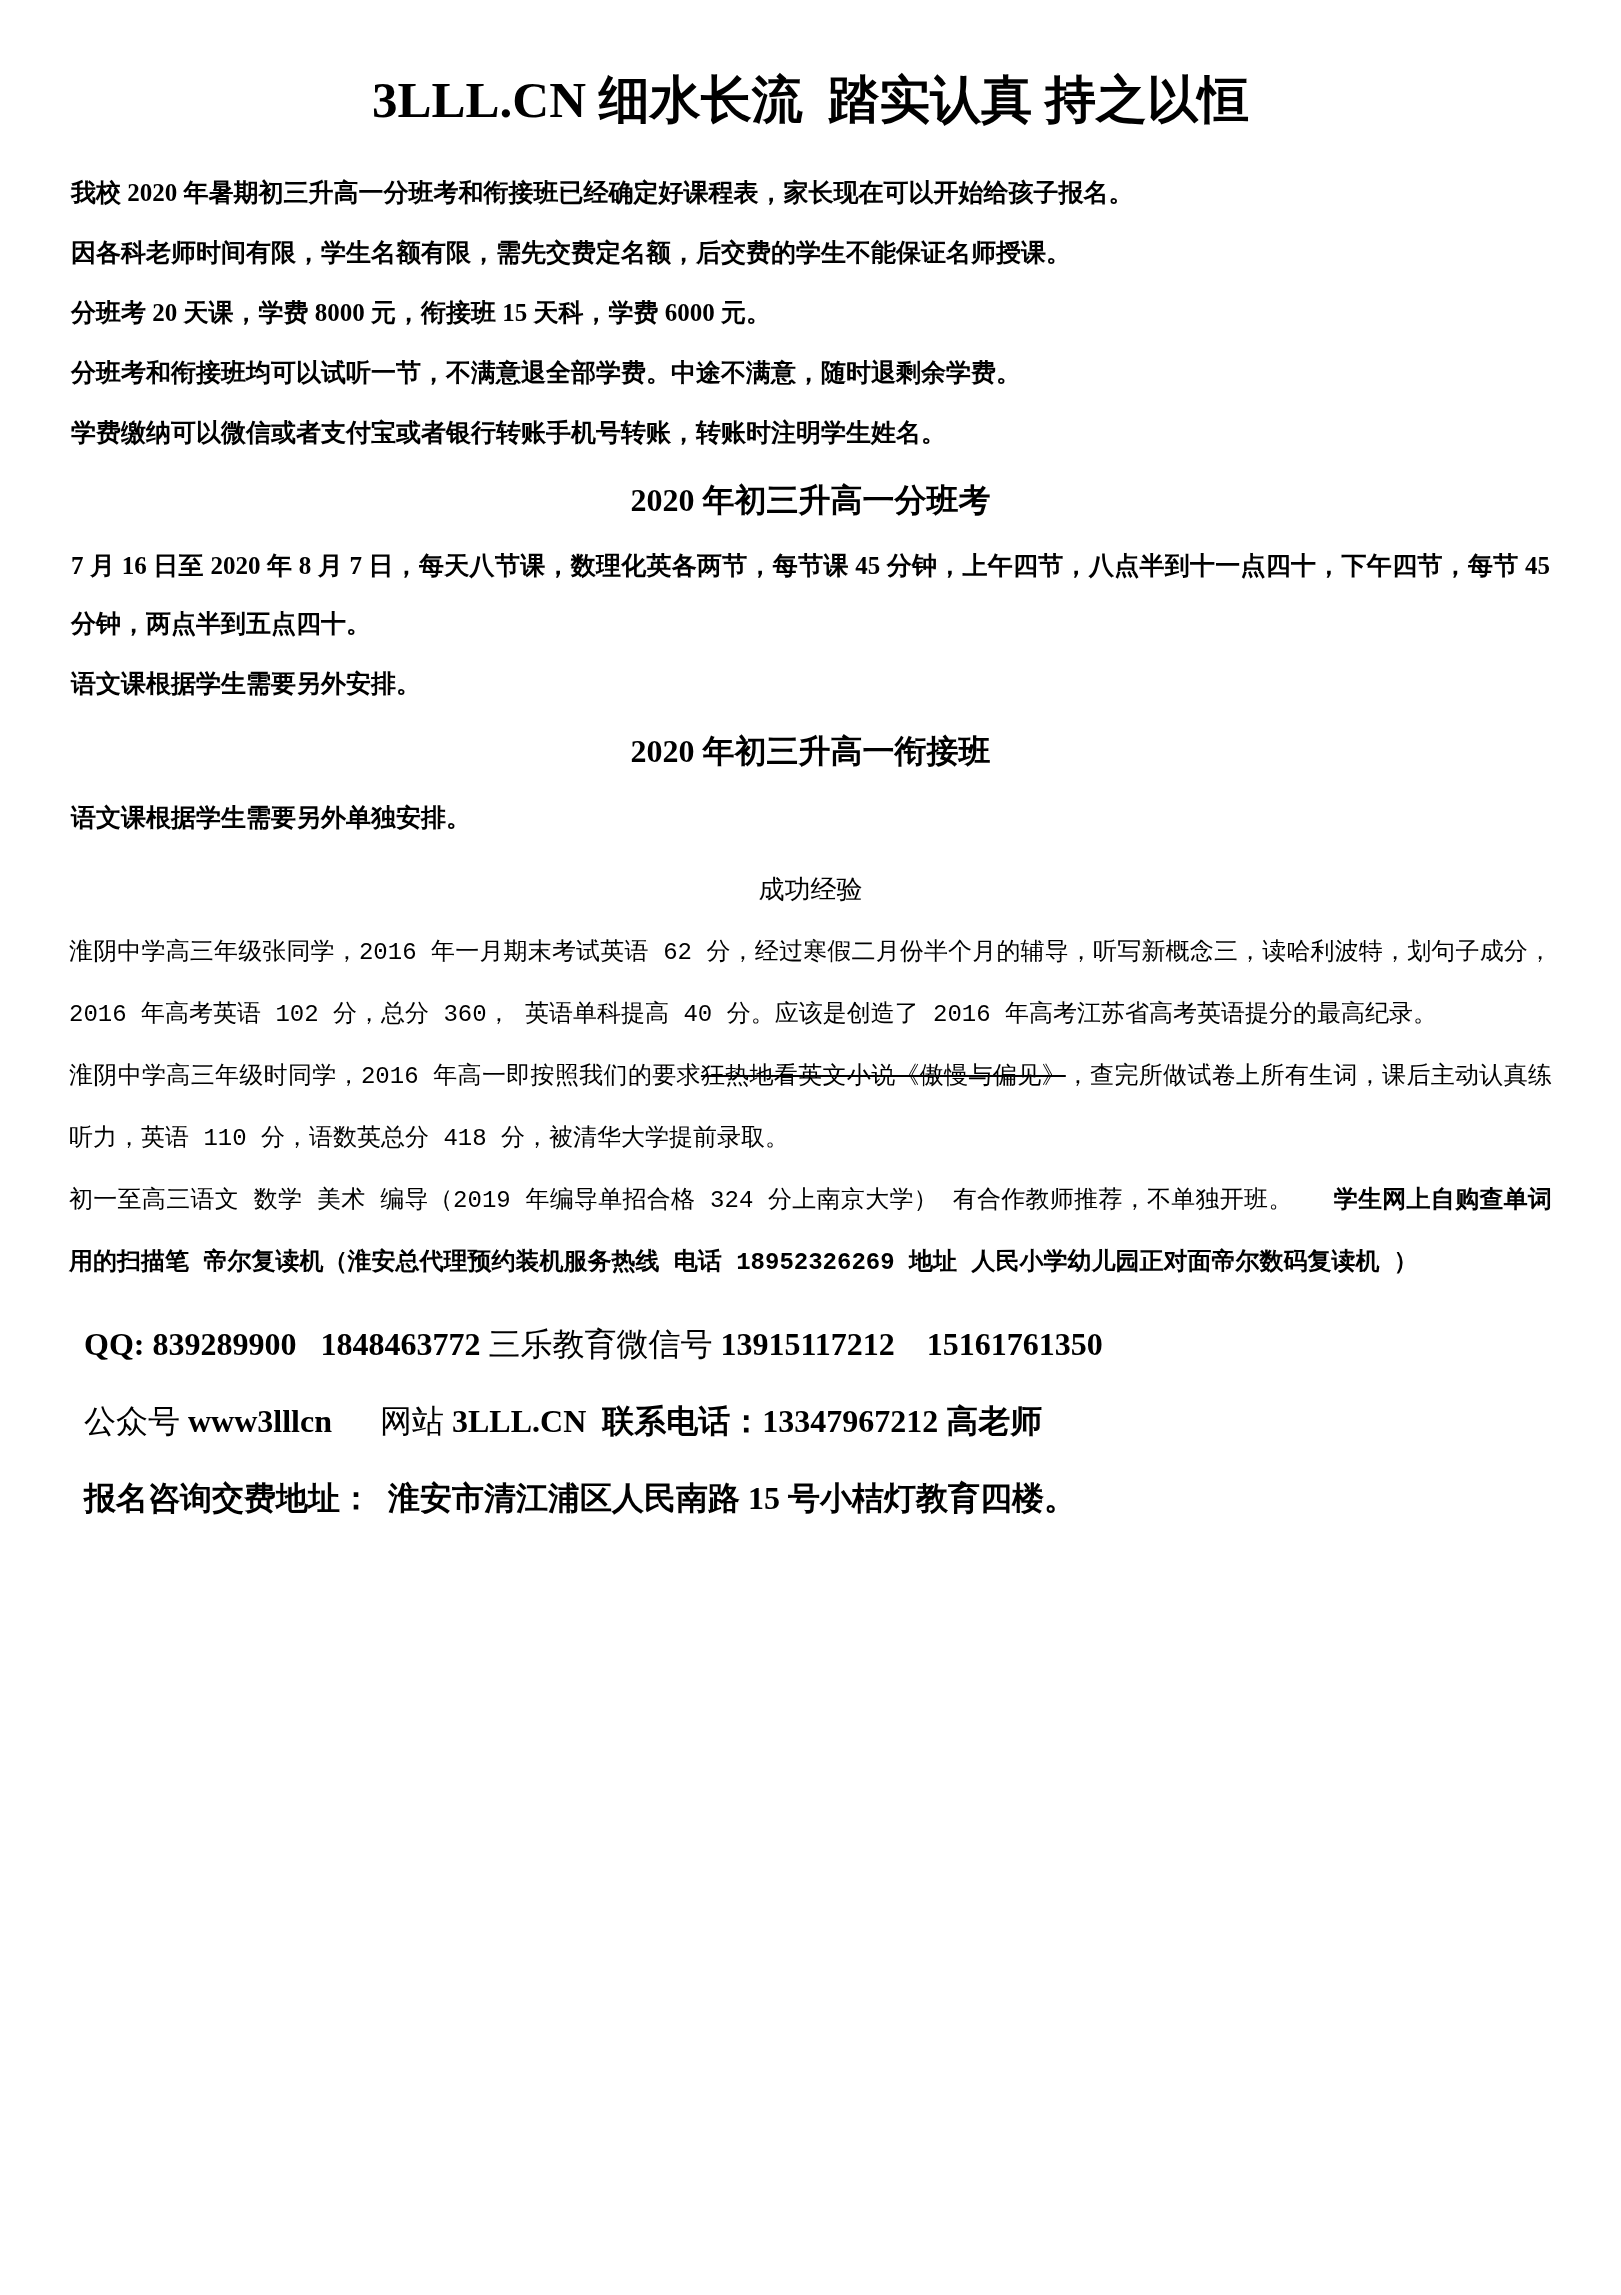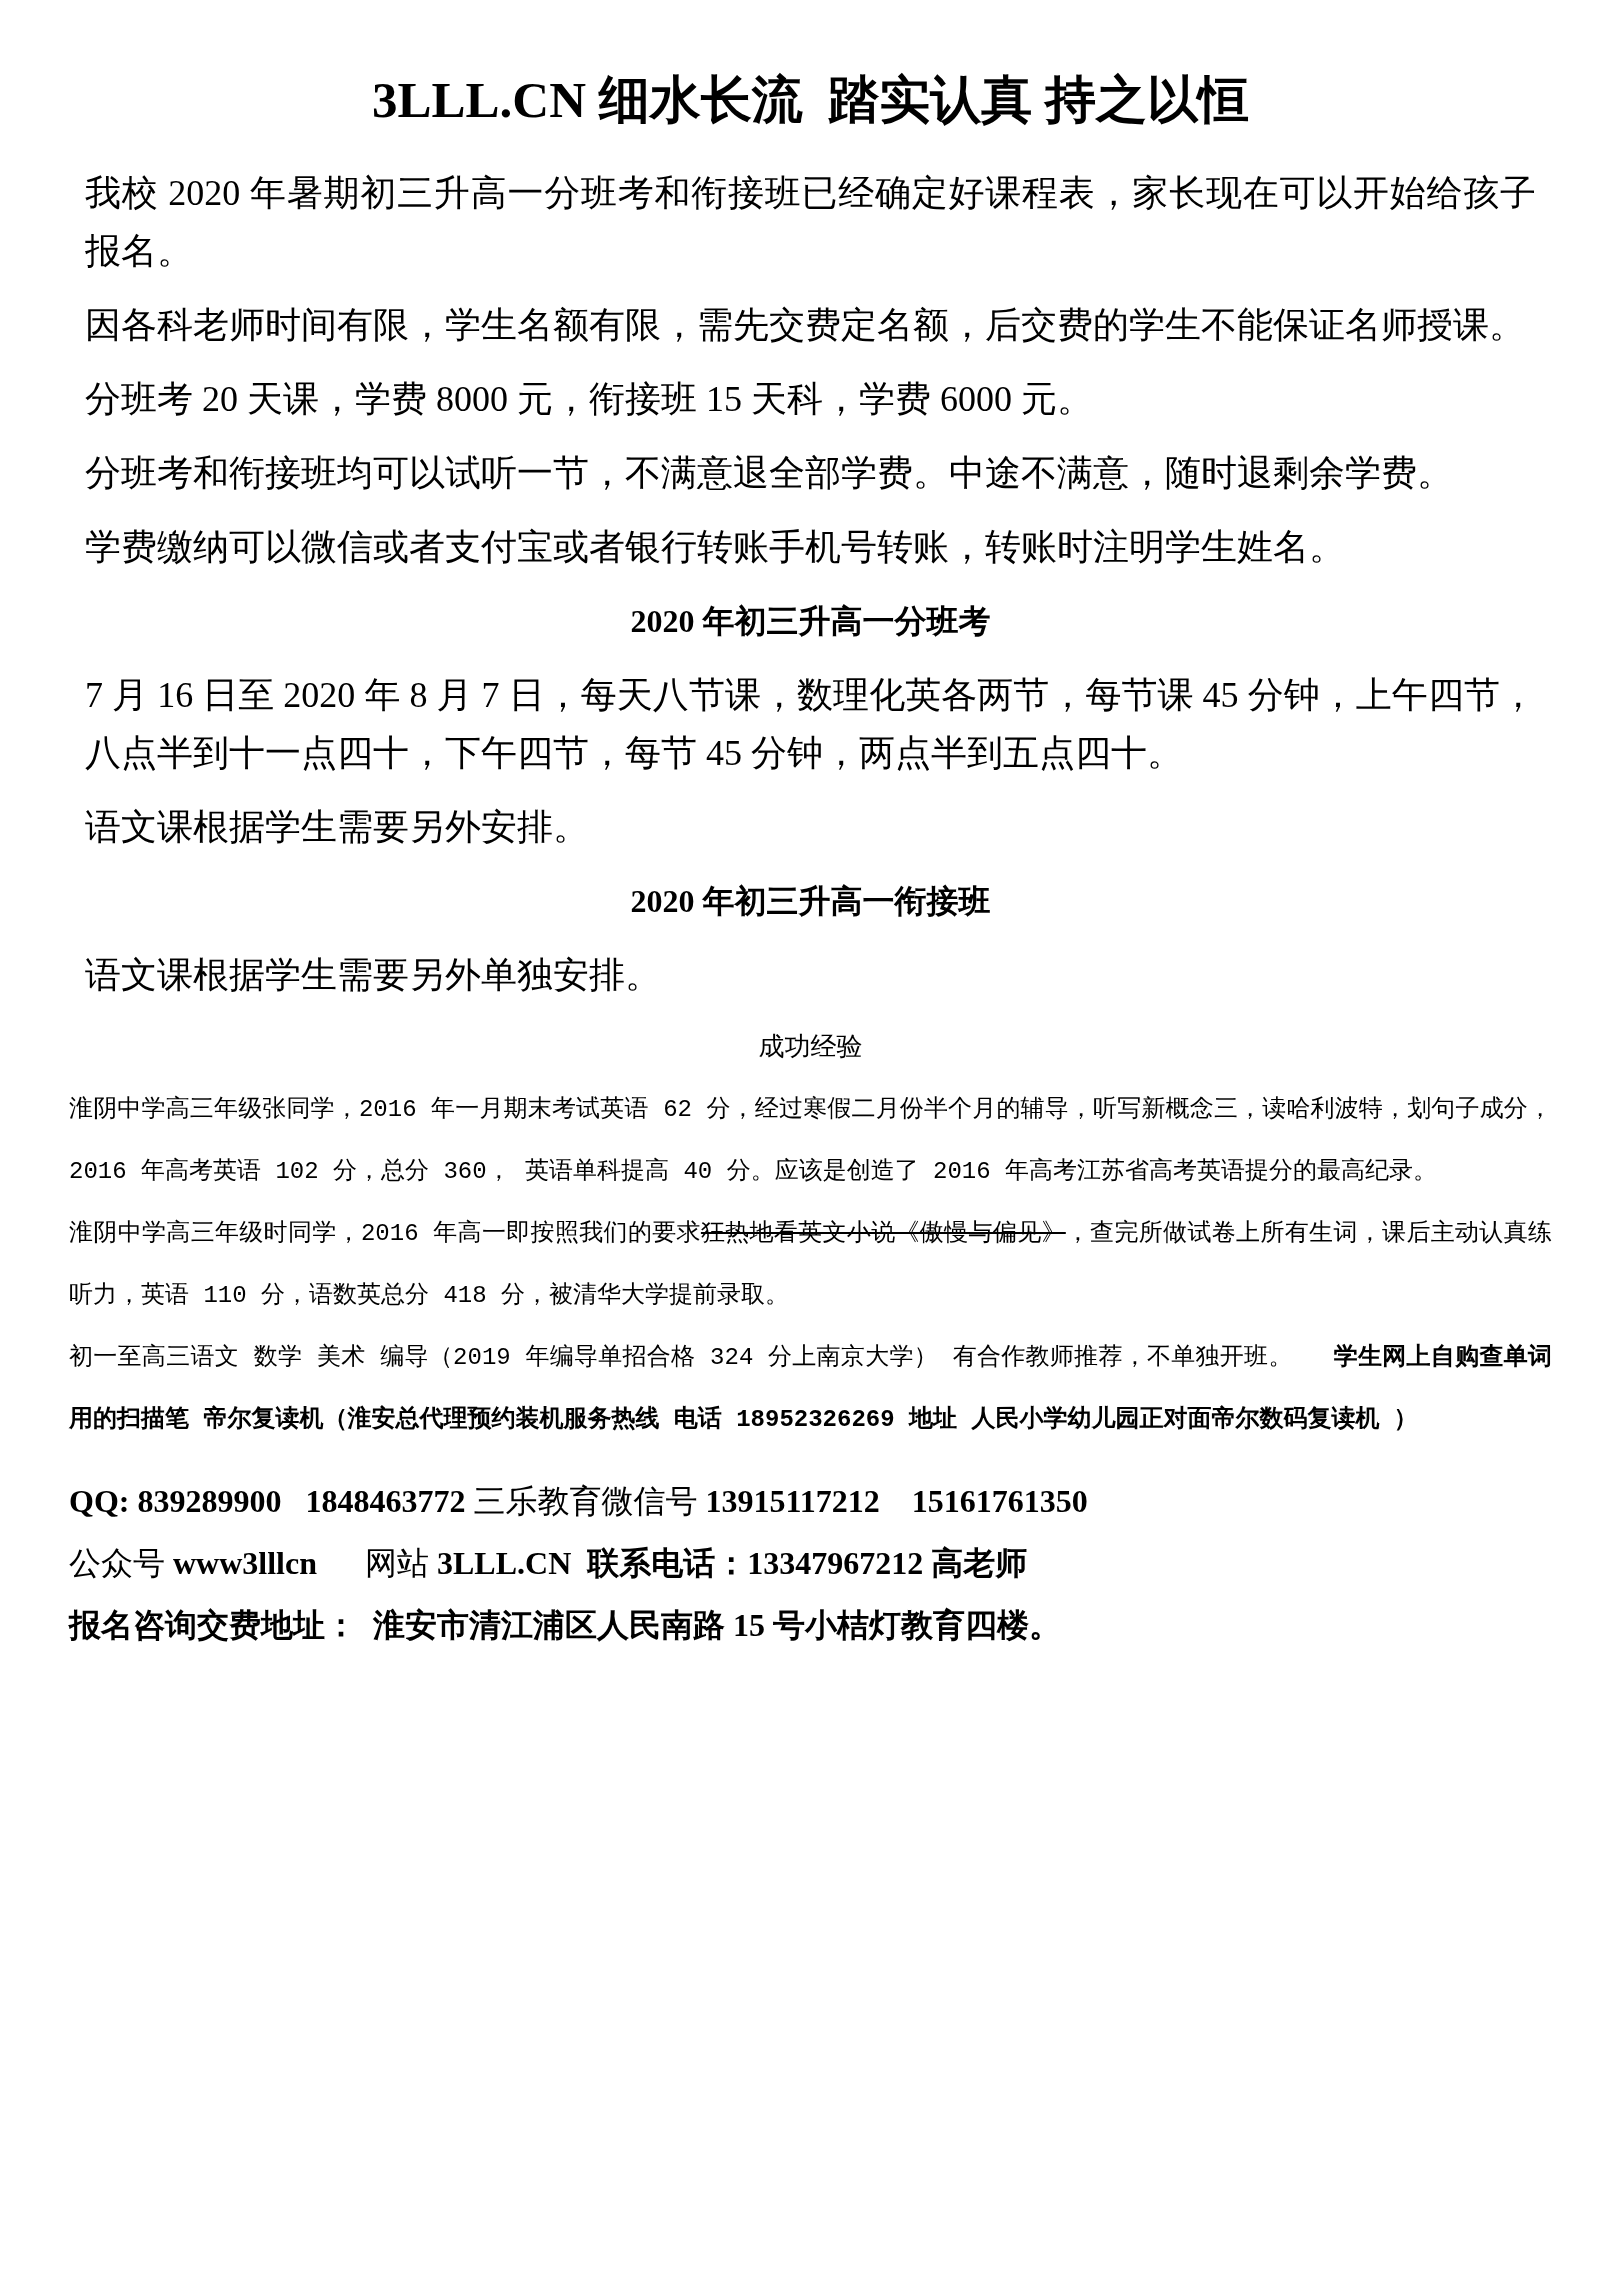--- a/index.html
+++ b/index.html
@@ -16,25 +16,25 @@
   }
   .title {
     font-size: 51px;
     font-weight: bold;
     text-align: center;
     line-height: 1.45;
     margin: 0 0 26px 0;
     white-space: pre-wrap;
   }
   .body-p {
-    font-size: 36px;
-    font-weight: normal;
+    font-size: 25px;
+    font-weight: bold;
     line-height: 58px;
     text-align: justify;
-    margin: 16px;
+    margin: 2px;
   }
   .center-h {
     font-size: 32px;
     font-weight: bold;
     line-height: 58px;
     text-align: center;
     margin: 8.7px 0;
   }
   .small-h {
     font-size: 26px;
@@ -51,21 +51,21 @@
     margin: 0;
     font-family: Liberation Mono, monospace;
   }
   .struck { text-decoration: line-through; }
   .tail-bold { font-weight: bold; margin-left: 41px; }
   .contact-block { margin-top: 19px; }
   .contact-line {
     font-size: 32px;
     font-weight: bold;
     line-height: 62px;
-    margin: 0;
+    margin: 15px;
     white-space: pre-wrap;
   }
   .reg { font-weight: normal; }
 </style>
 </head>
 <body>
 
 <div class="page">
 
   <h1 class="title">3LLL.CN 细水长流  踏实认真 持之以恒</h1>

